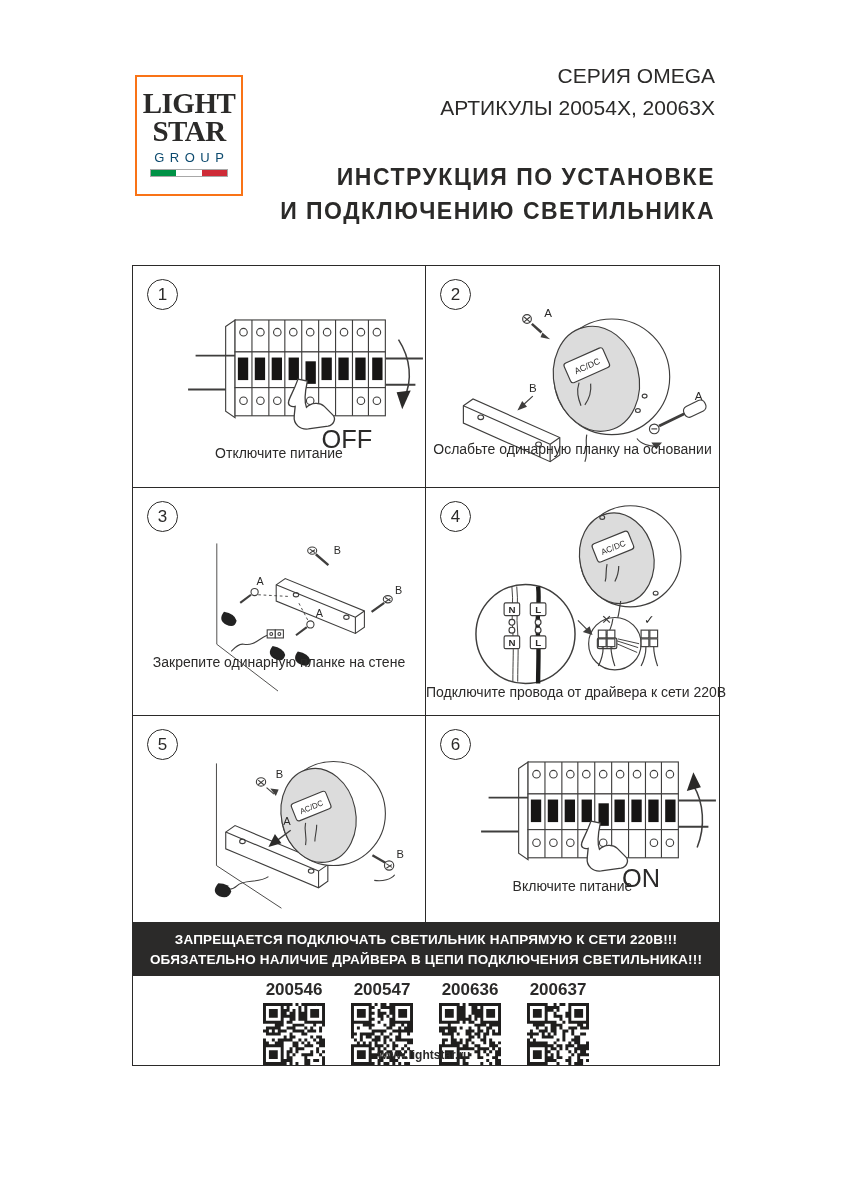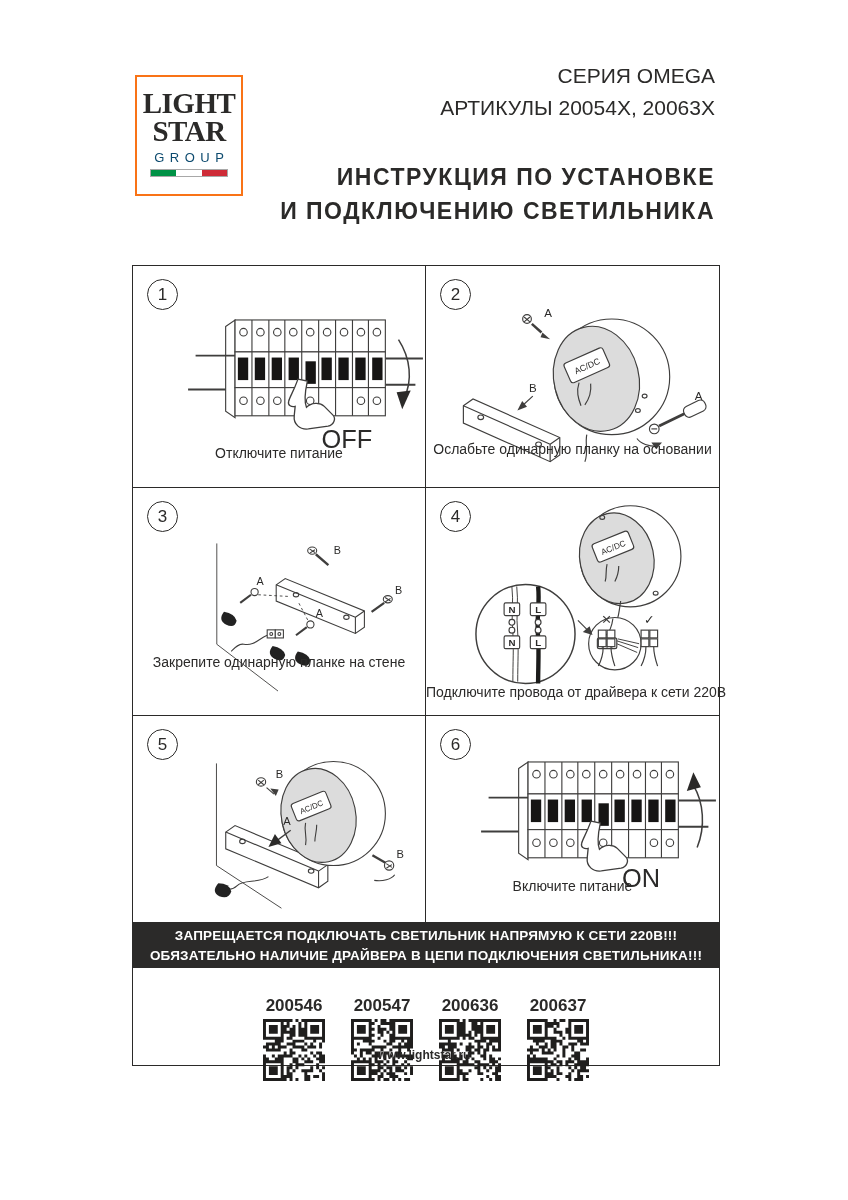--- a/index.html
+++ b/index.html
@@ -28,27 +28,27 @@
   .cell.br{border-right:1px solid #2b2a29}
   .cell.bb{border-bottom:1px solid #2b2a29}
   .step-badge{position:absolute;left:14px;top:13px;width:31px;height:31px;border:1.4px solid #2b2a29;
             border-radius:50%;display:flex;align-items:center;justify-content:center;
             font-size:17px;color:#2b2a29;box-sizing:border-box}
   .caption{position:absolute;left:0;right:0;text-align:center;font-size:14px;white-space:nowrap;color:#2b2a29}
   .illus{position:absolute}
   svg text{font-family:"Liberation Sans",sans-serif}
 
   
-  .banner{position:absolute;left:0;top:657px;width:586px;height:45px;background:#2b2a29;color:#ffffff;
+  .banner{position:absolute;left:0;top:657px;width:586px;height:53px;background:#2b2a29;color:#ffffff;
           display:flex;flex-direction:column;justify-content:center;text-align:center;
           font-weight:bold;font-size:13.5px;line-height:20px;letter-spacing:0.2px}
 
   
   .qr-row{position:absolute;left:0;top:710px;width:586px;height:89px;display:flex;
-          justify-content:center;gap:24px;padding-top:20px;box-sizing:border-box}
+          justify-content:center;gap:24px;padding-top:4px;box-sizing:border-box}
   .qr-item{text-align:center;width:64px}
   .qr-label{font-weight:bold;font-size:17px;margin-bottom:3px;color:#2b2a29}
   .qr-item svg{display:block;margin:0 auto}
 
   
   .footer{position:absolute;left:0;right:0;top:1048px;text-align:center;
           font-weight:bold;font-size:12px;color:#2b2a29}
 </style>
 </head>
 <body>

